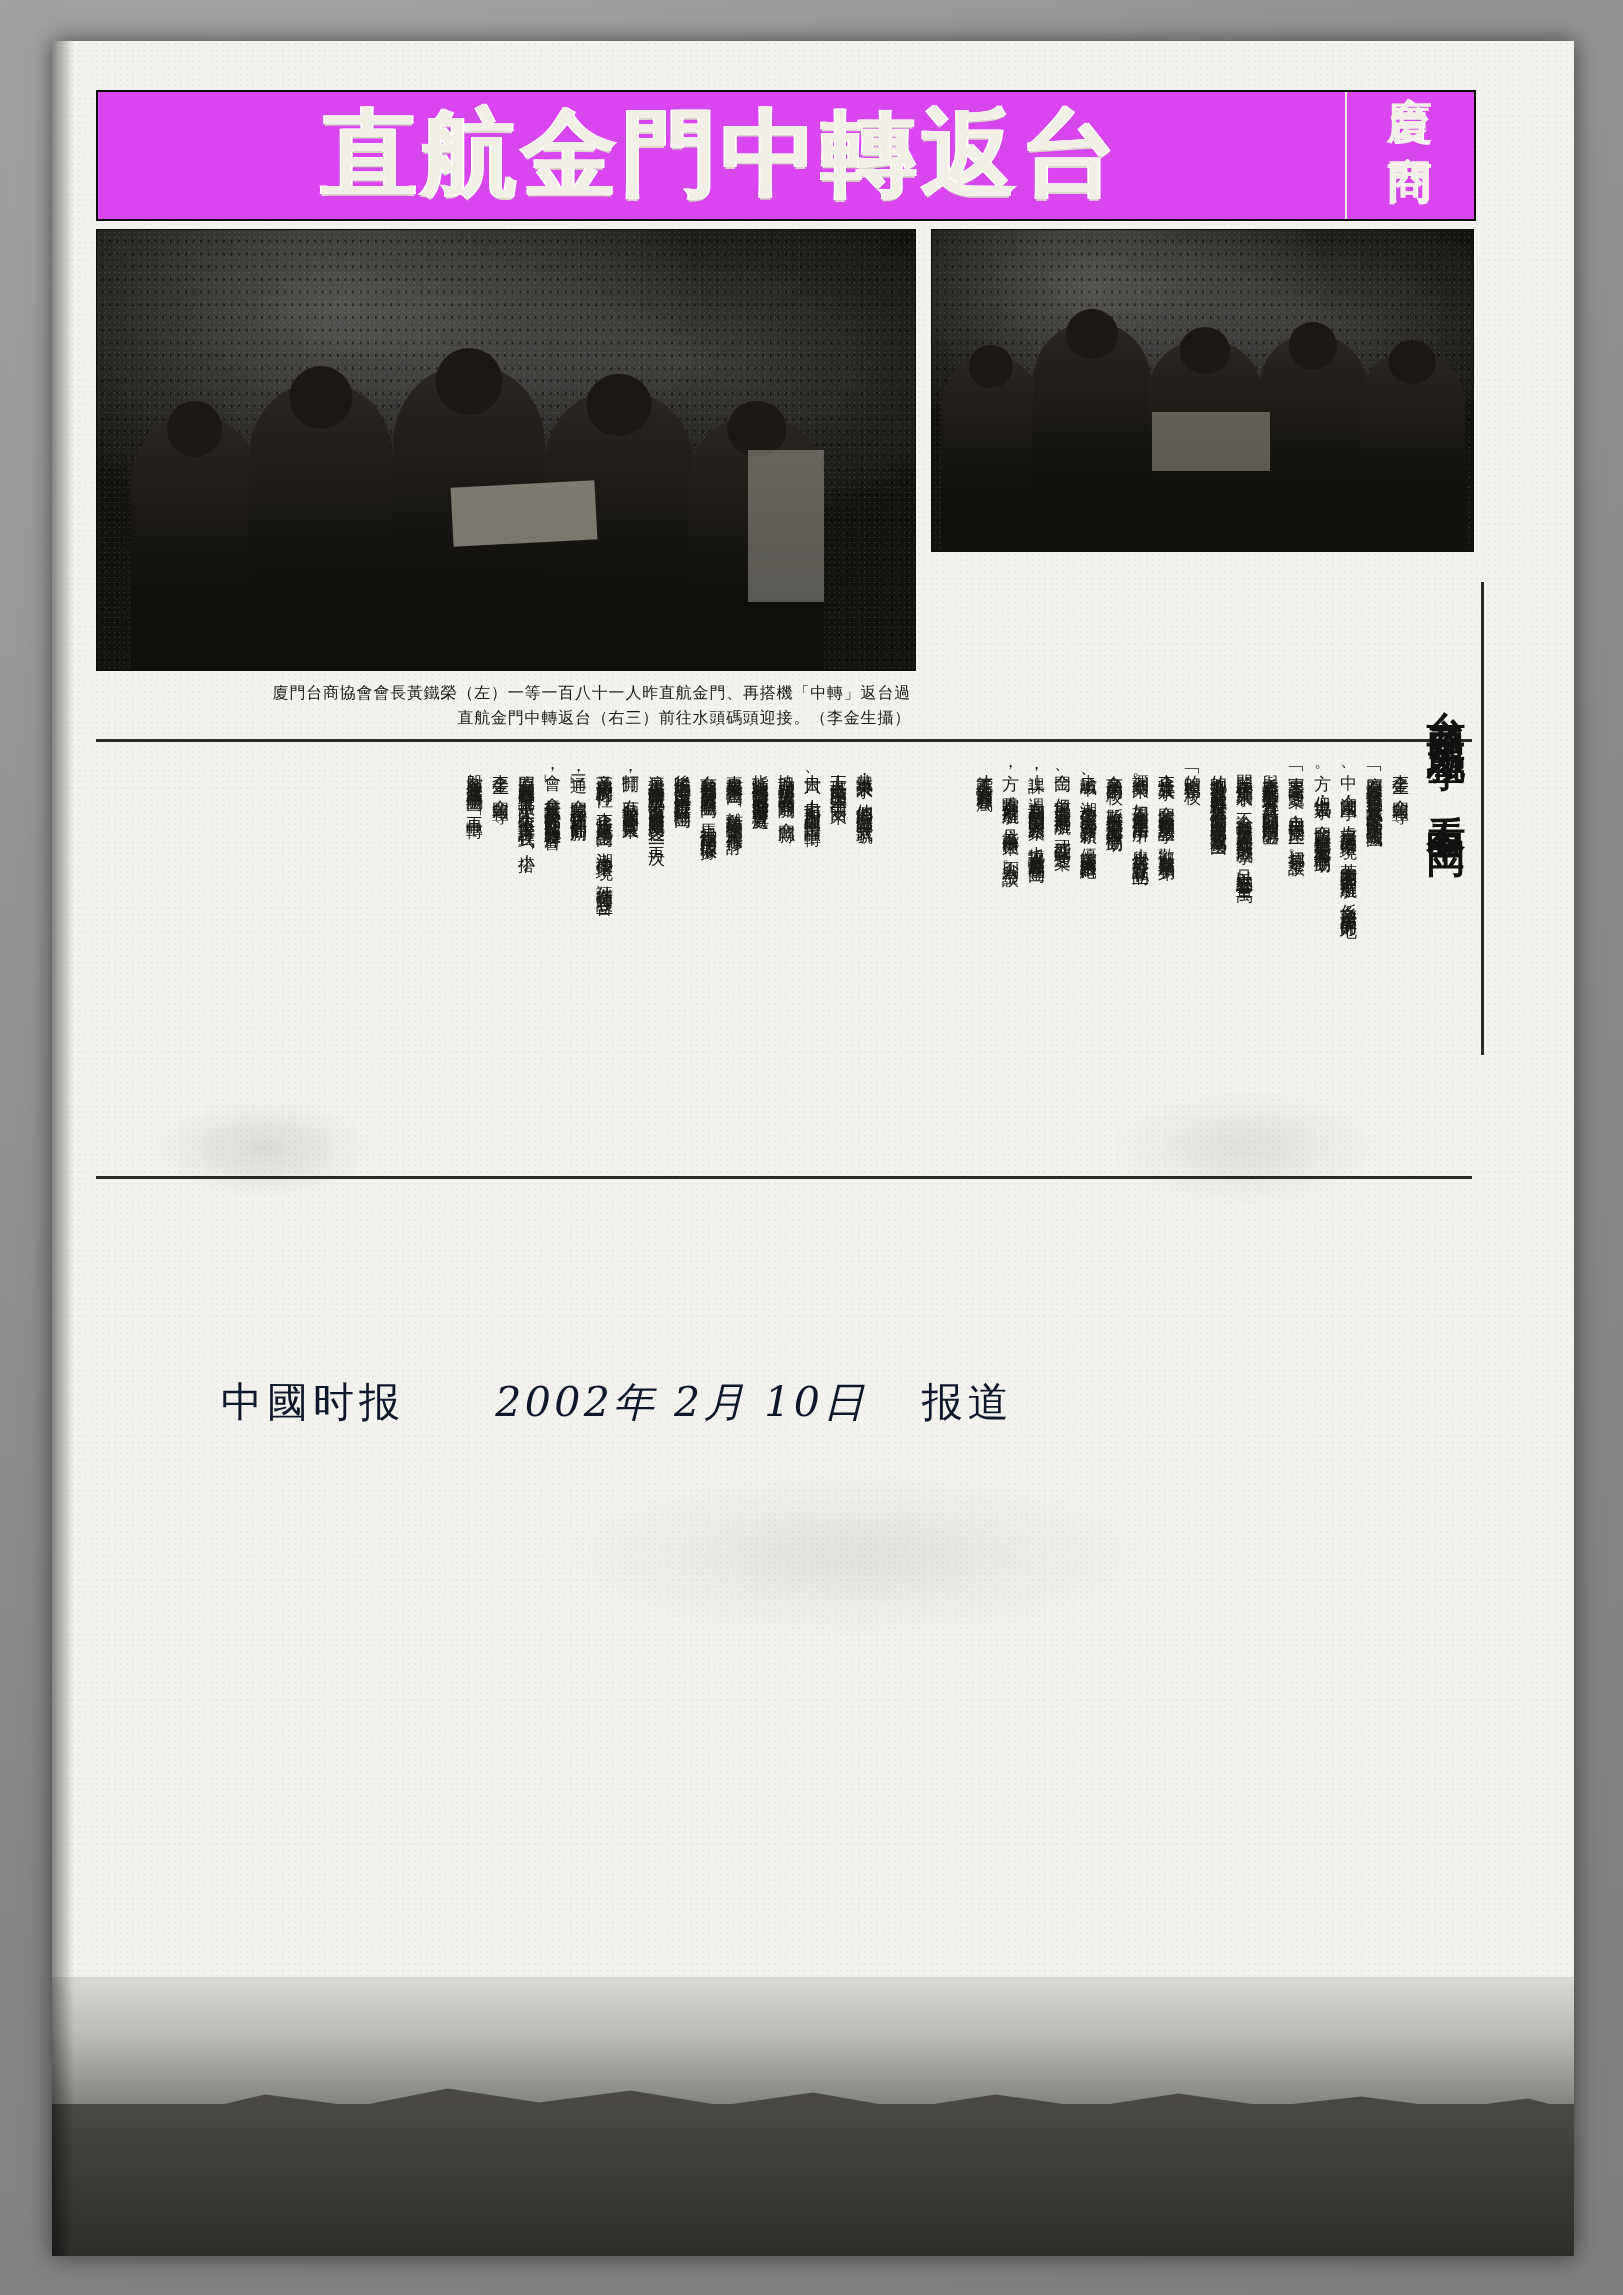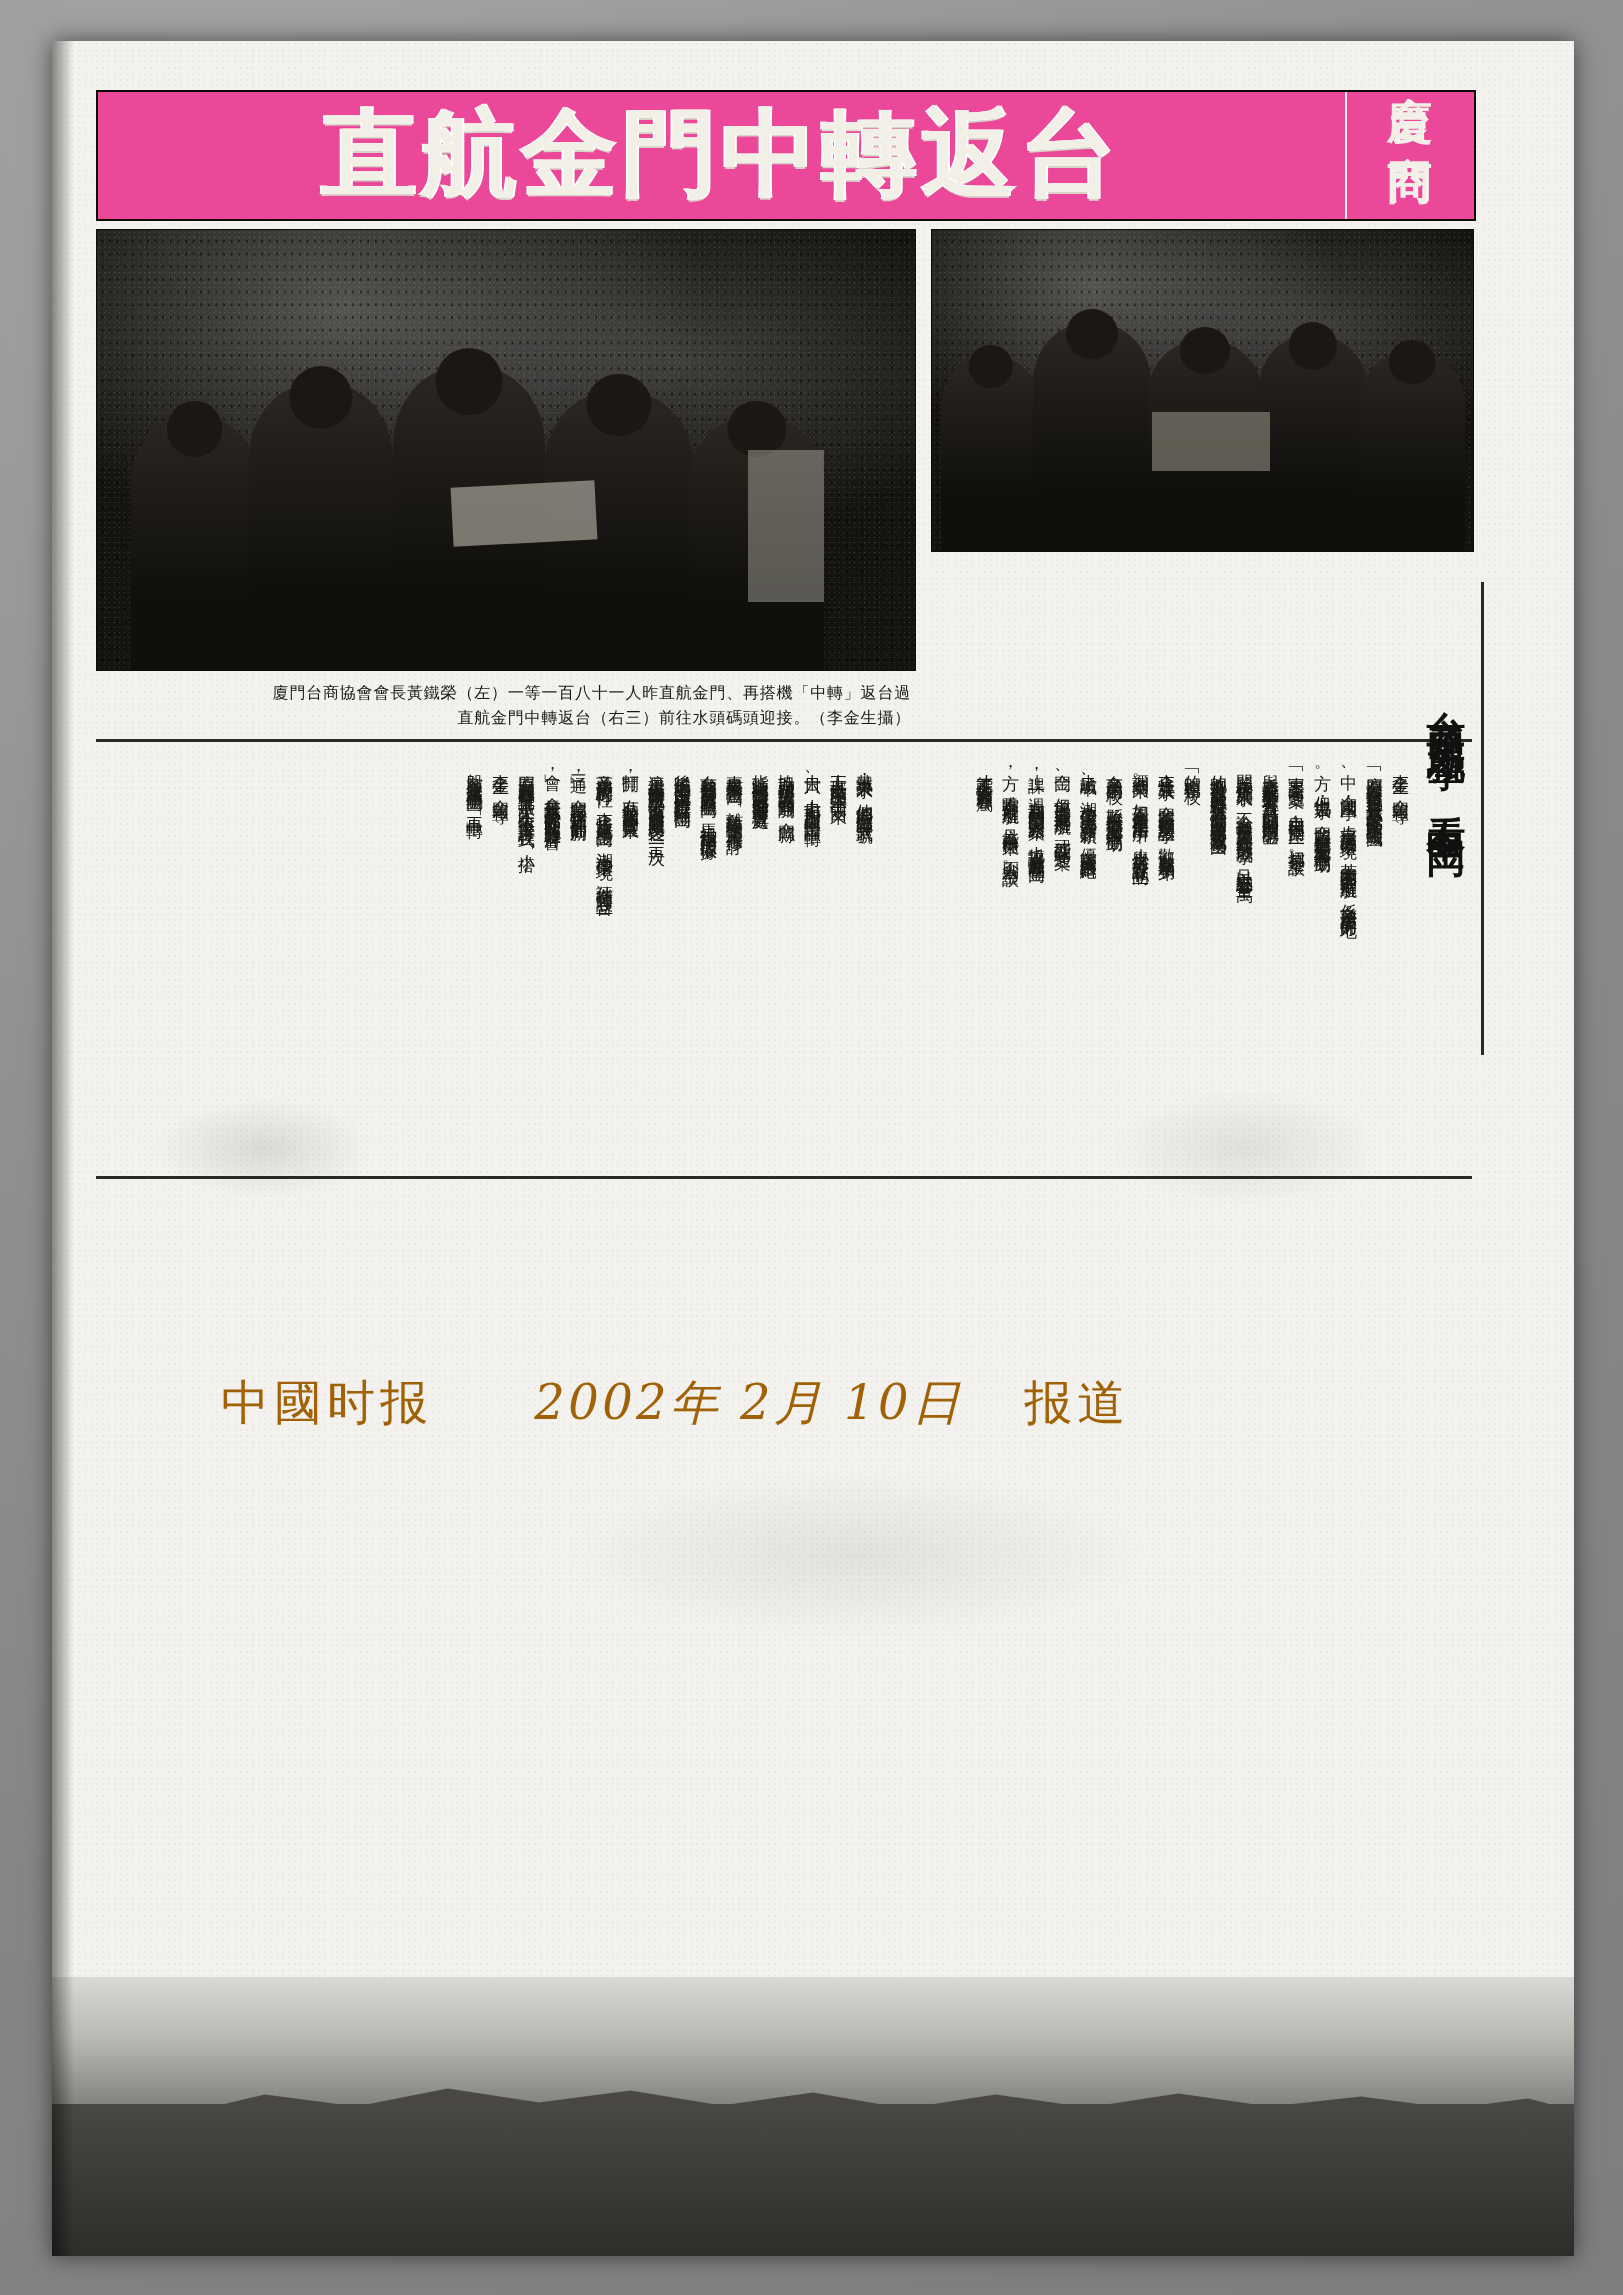--- a/index.html
+++ b/index.html
@@ -82,21 +82,21 @@
     background: linear-gradient(180deg, #4a4844, #2e2d2a);
   }
 
   
   .masthead {
     position: absolute;
     left: 44px;
     top: 49px;
     width: 1376px;
     height: 127px;
-    background: #ec4899;
+    background: #d946ef;
     border: 2.5px solid #0b0a07;
     display: flex;
     align-items: stretch;
   }
   .masthead-title {
     flex: 1;
     color: #f2efe6;
     font-family: "DejaVu Sans", sans-serif;
     font-weight: bold;
     font-size: 95px;
@@ -259,24 +259,24 @@
     overflow: hidden;
     text-shadow: 1.7px 0 0 #fff, -1.7px 0 0 #fff;
   }
 
   
   .source-line {
     position: absolute;
     left: 169px;
     top: 1336px;
     width: 1015px;
-    font-size: 48px;
+    font-size: 41px;
     line-height: 51px;
     letter-spacing: 5px;
-    color: #a16207;
+    color: #0f172a;
     font-family: "DejaVu Serif", serif;
   }
   .source-line .sdate {
     font-family: "DejaVu Serif", serif;
     font-style: italic;
     letter-spacing: 3.4px;
   }
 
   
   .smudge {

